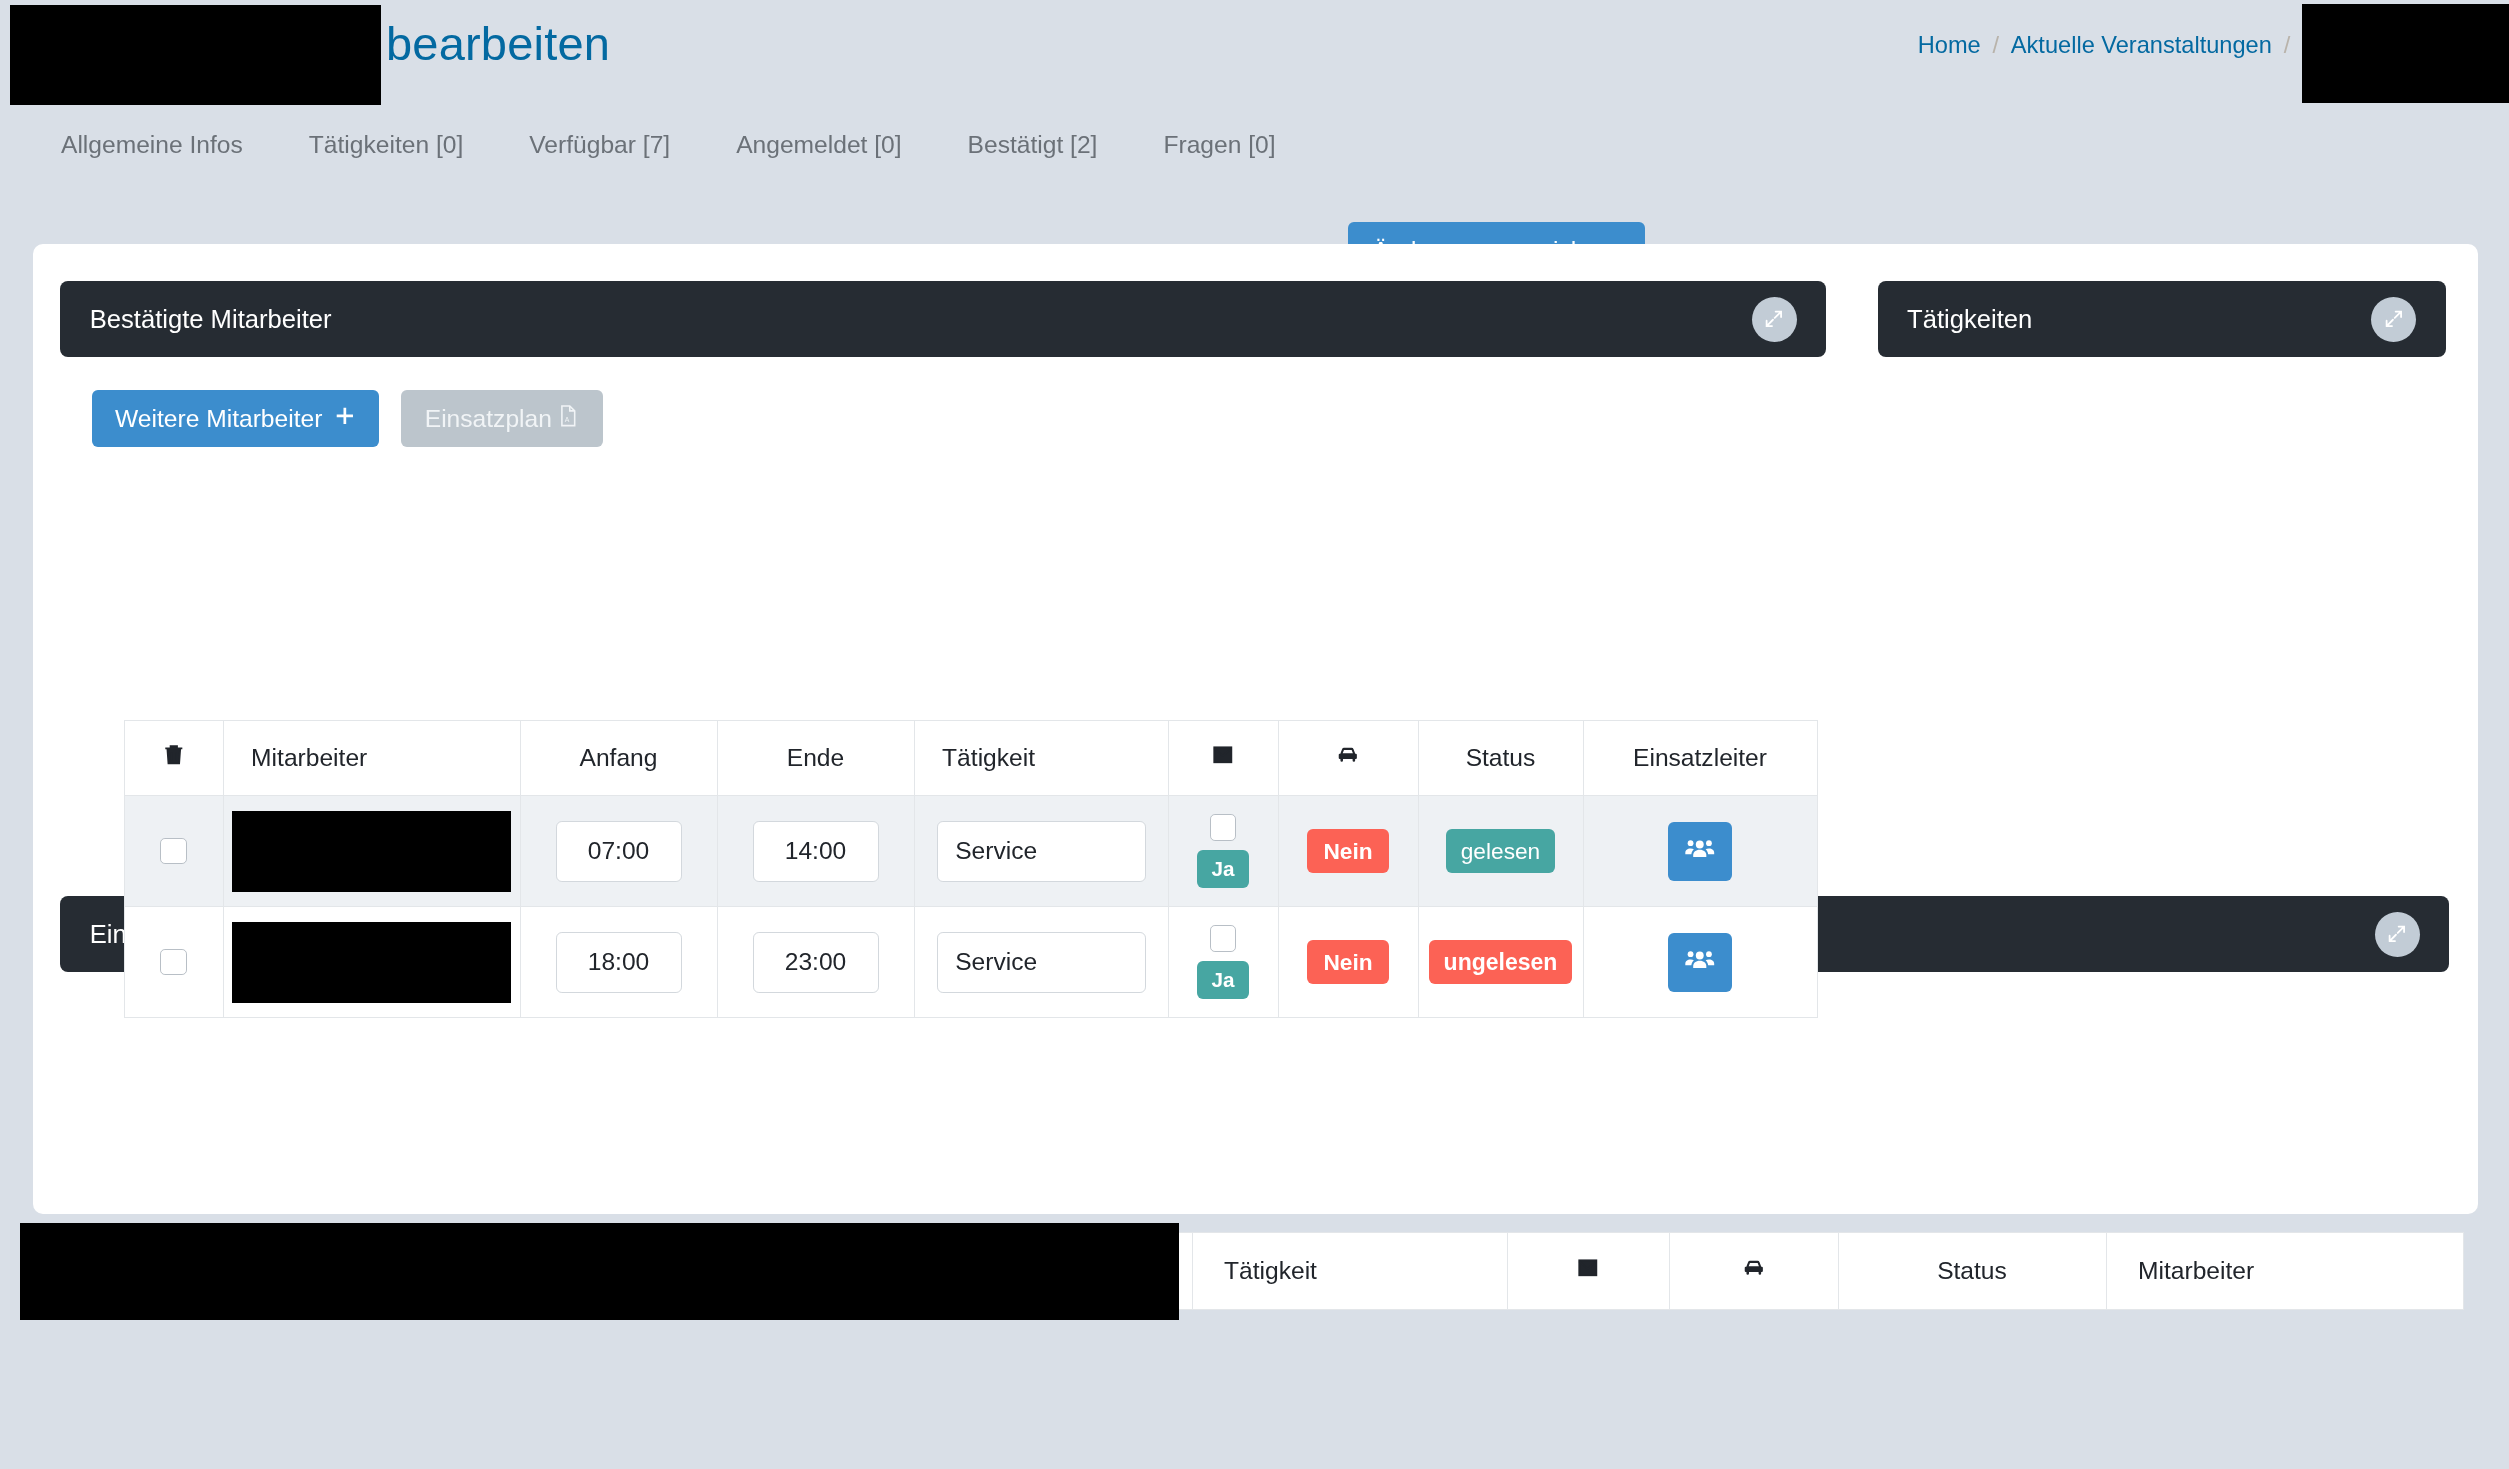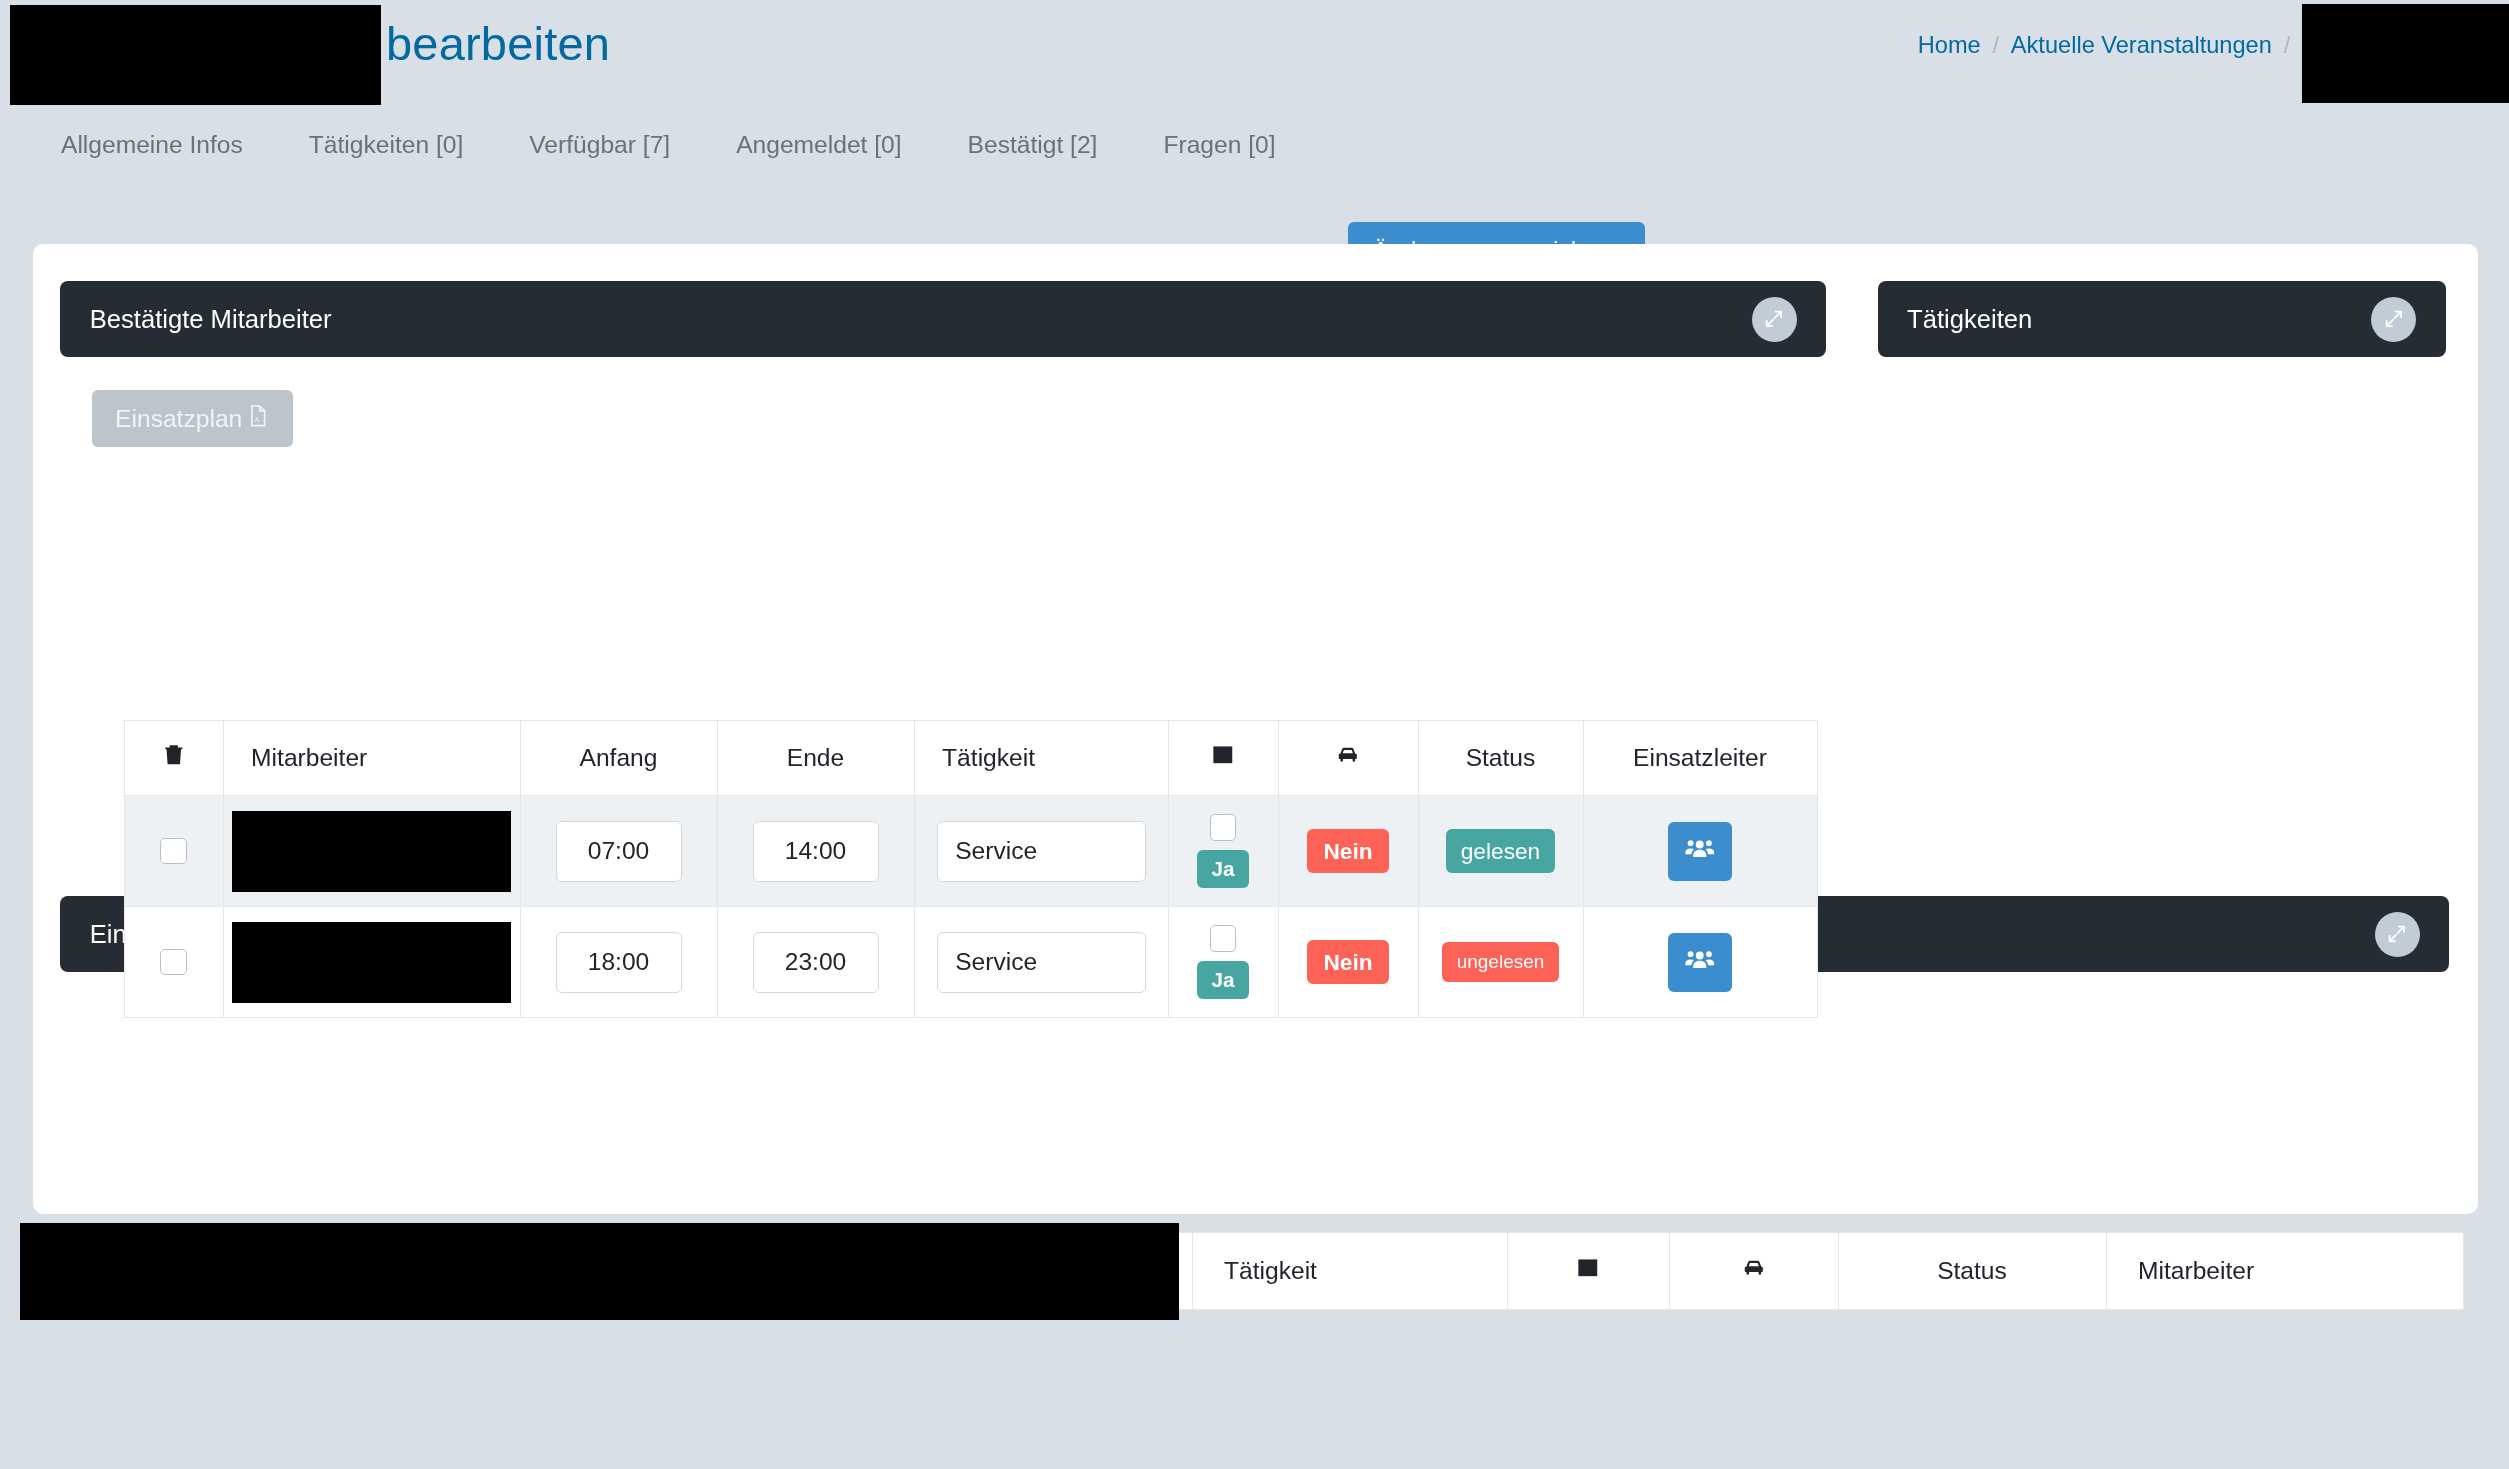--- a/index.html
+++ b/index.html
@@ -132,21 +132,21 @@
 
   .mailcell { display: flex; flex-direction: column; align-items: center; justify-content: center; gap: 8.9px; height: 100%; }
   .badge {
     display: inline-flex; align-items: center; justify-content: center;
     border-radius: 5.9px; color: #fff; font-size: 20.7px; font-weight: 700;
     padding: 6.9px 13.8px; white-space: nowrap;
   }
   .badge.ja  { background: #47a6a2; padding: 6.9px 14.8px; }
   .badge.nein{ background: #fc6255; padding: 8.9px 16.7px; font-size: 22.7px; }
   .badge.ok  { background: #47a6a2; padding: 8.9px 14.8px; font-size: 22.7px; font-weight: 400; }
-  .badge.bad { background: #fc6255; padding: 8.9px 14.8px; font-size: 19px; font-weight: 400; }
+  .badge.bad { background: #fc6255; padding: 8.9px 14.8px; font-size: 23px; font-weight: 700; }
 
   .btn-people {
     width: 64px; height: 59px; background: #3c8dcd; border: none; border-radius: 5.9px;
     display: flex; align-items: center; justify-content: center; cursor: pointer;
   }
   .btn-people svg { width: 31.5px; height: 31.5px; fill: #fff; }
 
   .name-redact { width: 279px; height: 81px; margin-left: 0; }
 
   
@@ -236,20 +236,28 @@
   <div class="panel-head panel-lead-head">
     <span class="panel-title">Einsatzleiter</span>
     <button class="expand-btn">
       <svg viewBox="0 0 24 24" fill="none" stroke="#fff" stroke-width="2" stroke-linecap="round">
         <path d="M14 4h6v6M20 4l-7 7M10 20H4v-6M4 20l7-7"></path>
       </svg>
     </button>
   </div>
 
   <div class="actions">
+    <button class="btn-add">
+      <span>Weitere Mitarbeiter</span>
+      <span>
+        <svg viewBox="0 0 24 24" width="21.7" height="21.7" fill="#fff">
+            <path d="M10.5 3h3v7.5H21v3h-7.5V21h-3v-7.5H3v-3h7.5z"></path>
+          </svg>
+      </span>
+    </button>
     <button class="btn-plan">
       <span>Einsatzplan</span>
       <span>
         <svg viewBox="0 0 24 24" width="23.6" height="23.6" fill="none" stroke="#f1f4f6" stroke-width="1.6" style="font-size:25px">
           <path d="M6 2h8l5 5v15H6z"></path>
             <path d="M14 2v5h5"></path>
           <text x="9" y="18" font-size="7" fill="#f1f4f6" stroke="none" font-family="Liberation Sans, sans-serif">A</text>
         </svg>
       </span>
     </button>

